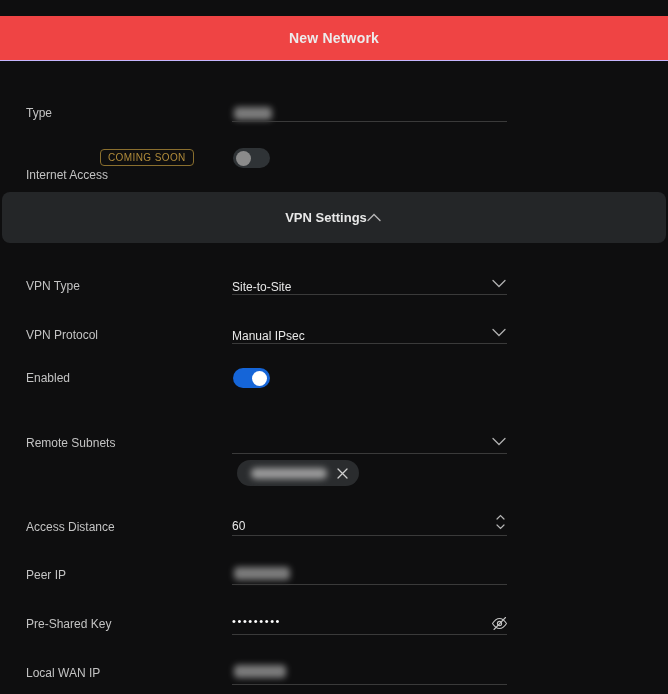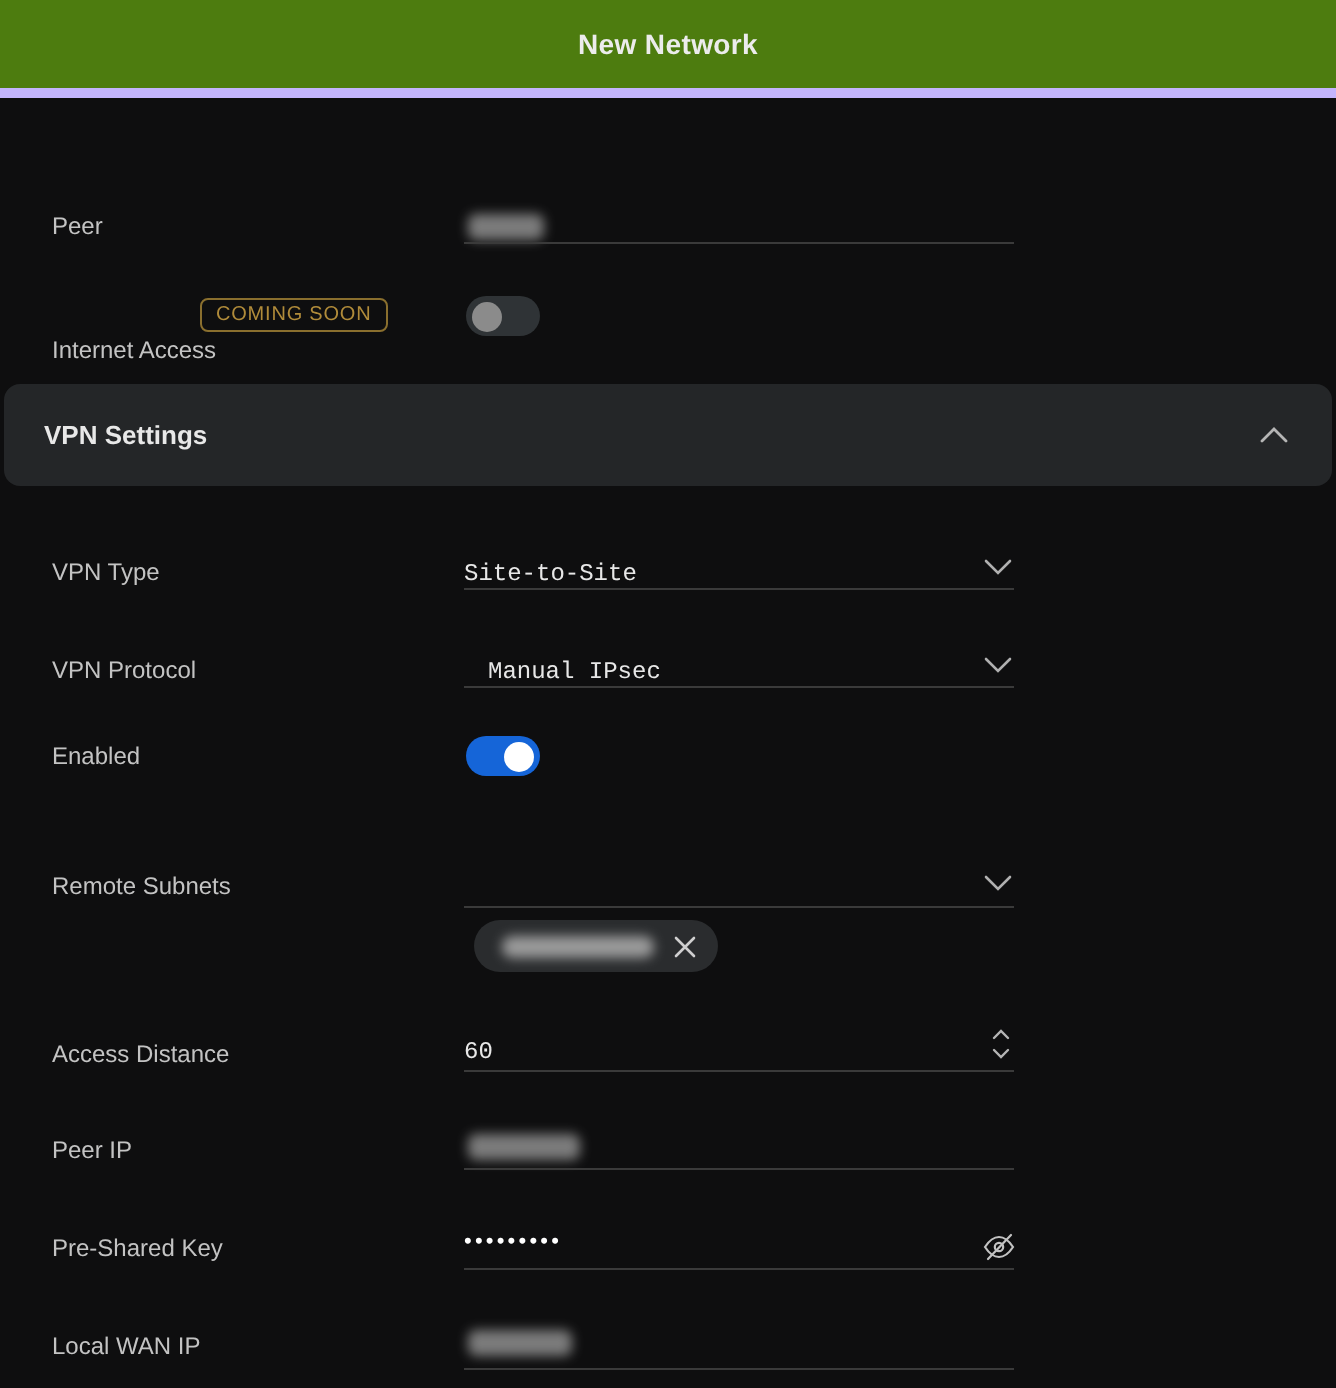--- a/index.html
+++ b/index.html
@@ -1,42 +1,42 @@
 <!DOCTYPE html>
 <html><head>
 <meta charset="utf-8">
 <style>
   html,body{margin:0;padding:0;background:#0d0d0d;}
   .page{position:relative;width:668px;height:694px;background:#0e0e0f;overflow:hidden;
         font-family:"Liberation Sans",sans-serif;-webkit-font-smoothing:antialiased;}
   
-  .hdr{position:absolute;top:0;left:0;right:0;height:44px;display:flex;align-items:center;
-       justify-content:center;border-bottom:5px solid #c4b5fd;background:#4d7c0f;}
+  .hdr{position:absolute;top:16px;left:0;right:0;height:44px;display:flex;align-items:center;
+       justify-content:center;border-bottom:1px solid #c4b5fd;background:#ef4444;}
   .hdr-title{font-size:14px;font-weight:bold;color:#ececec;letter-spacing:.2px;}
   
   .lbl{position:absolute;left:26px;font-size:12px;color:#c3c3c3;white-space:nowrap;}
   .sub{position:absolute;left:26px;font-size:12px;color:#8e8e8e;white-space:nowrap;}
   .uline{position:absolute;left:232px;width:275px;height:0;border-top:1px solid #3a3a3a;}
   .val{position:absolute;left:232px;font-size:12px;color:#e7e7e7;white-space:nowrap;}
-  .field{position:absolute;left:232px;width:275px;height:24px;cursor:pointer;font-family:Liberation Mono, monospace;}
+  .field{position:absolute;left:232px;width:275px;height:24px;cursor:pointer;}
   .chev{position:absolute;left:492px;width:14px;height:9px;}
   .redact{position:absolute;background:#8f8f8f;filter:blur(3px);border-radius:4px;opacity:.85;}
   
   .badge{position:absolute;left:100px;top:149px;padding:2px 7px;border:1px solid #8a6f2e;
          border-radius:4px;font-size:10px;color:#b08b3a;letter-spacing:.4px;white-space:nowrap;}
   
   .toggle{position:absolute;width:37px;height:20px;border-radius:10px;cursor:pointer;}
   .toggle .knob{position:absolute;top:2.5px;width:15px;height:15px;border-radius:50%;}
   .toggle.off{left:233px;top:148px;background:#2f3336;}
   .toggle.off .knob{left:3px;background:#8b8b8b;}
   .toggle.on{left:233px;top:368px;background:#1565d8;}
   .toggle.on .knob{right:3px;background:#ffffff;}
   
   .section{position:absolute;left:2px;right:2px;top:192px;height:51px;background:#242628;
-           border-radius:8px;display:flex;align-items:center;justify-content:space-between;
+           border-radius:8px;display:flex;align-items:center;justify-content:center;
            padding:0 22px 0 20px;box-sizing:border-box;cursor:pointer;}
   .section-title{font-size:13px;font-weight:bold;color:#e8e8e8;}
   
   .chip{position:absolute;left:237px;top:460px;height:26px;border-radius:13px;background:#2a2c2e;
         display:inline-flex;align-items:center;padding:0 10px 0 14px;}
   .chip-redact{width:76px;height:11px;background:#aeaeae;filter:blur(3px);border-radius:5px;opacity:.85;}
   .chip-x{margin-left:9px;width:13px;height:13px;cursor:pointer;display:flex;align-items:center;}
   
   .dots{position:absolute;left:232px;top:615px;font-size:11px;color:#ffffff;letter-spacing:1.6px;}
   .icon-btn{position:absolute;cursor:pointer;}
@@ -44,21 +44,21 @@
 </style>
 </head>
 <body>
 
 <div class="page">
 
   <div class="hdr">
     <div class="hdr-title">New Network</div>
   </div>
 
-  <div class="lbl" style="top:106px">Peer</div>
+  <div class="lbl" style="top:106px">Type</div>
   <div class="field" style="top:104px"></div>
   <div class="redact" style="left:234px;top:107px;width:38px;height:13px"></div>
   <div class="uline" style="top:121px"></div>
 
   <div class="lbl" style="top:168px">Internet Access</div>
   <div class="badge">COMING SOON</div>
   <div class="toggle off">
     <div class="knob"></div>
   </div>
 
@@ -77,21 +77,21 @@
   </div>
   <div class="chev" style="top:279px">
     <svg width="14" height="9" viewBox="0 0 14 9">
         <path d="M1 1.5 7 7.5 13 1.5" fill="none" stroke="#b0b0b0" stroke-width="1.3" stroke-linecap="round"></path>
       </svg>
   </div>
   <div class="uline" style="top:294px"></div>
 
   <div class="lbl" style="top:328px">VPN Protocol</div>
   <div class="field" style="top:324px">
-    <span class="val" style="left:12px;top:2px;position:relative;display:inline-block">Manual IPsec</span>
+    <span class="val" style="left:0;top:2px;position:relative;display:inline-block">Manual IPsec</span>
   </div>
   <div class="chev" style="top:328px">
     <svg width="14" height="9" viewBox="0 0 14 9">
         <path d="M1 1.5 7 7.5 13 1.5" fill="none" stroke="#b0b0b0" stroke-width="1.3" stroke-linecap="round"></path>
       </svg>
   </div>
   <div class="uline" style="top:343px"></div>
 
   <div class="lbl" style="top:371px">Enabled</div>
   <div class="toggle on">

